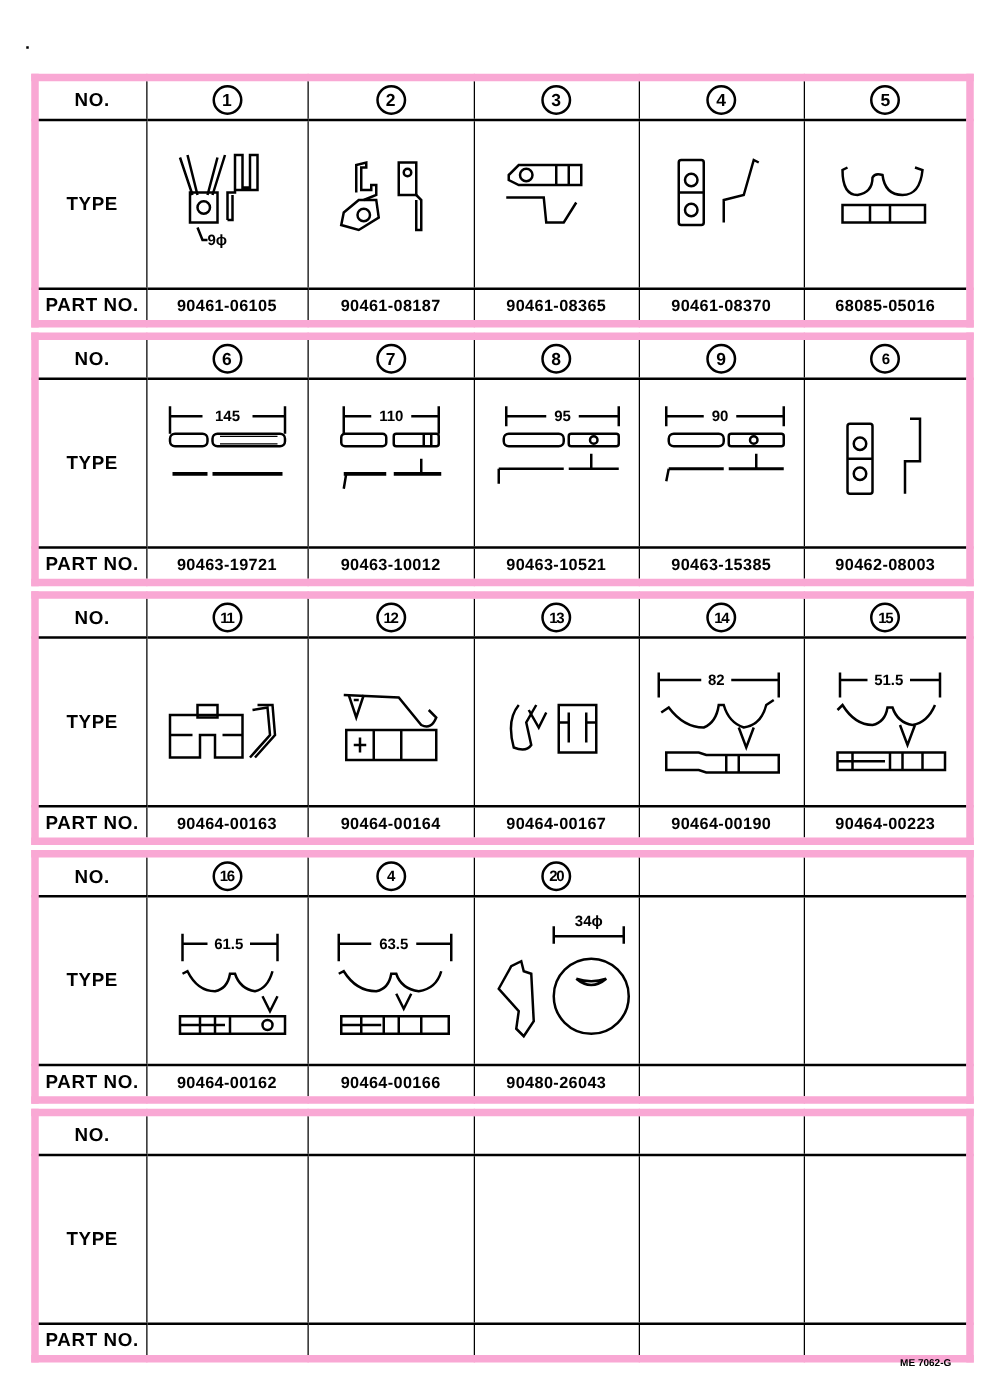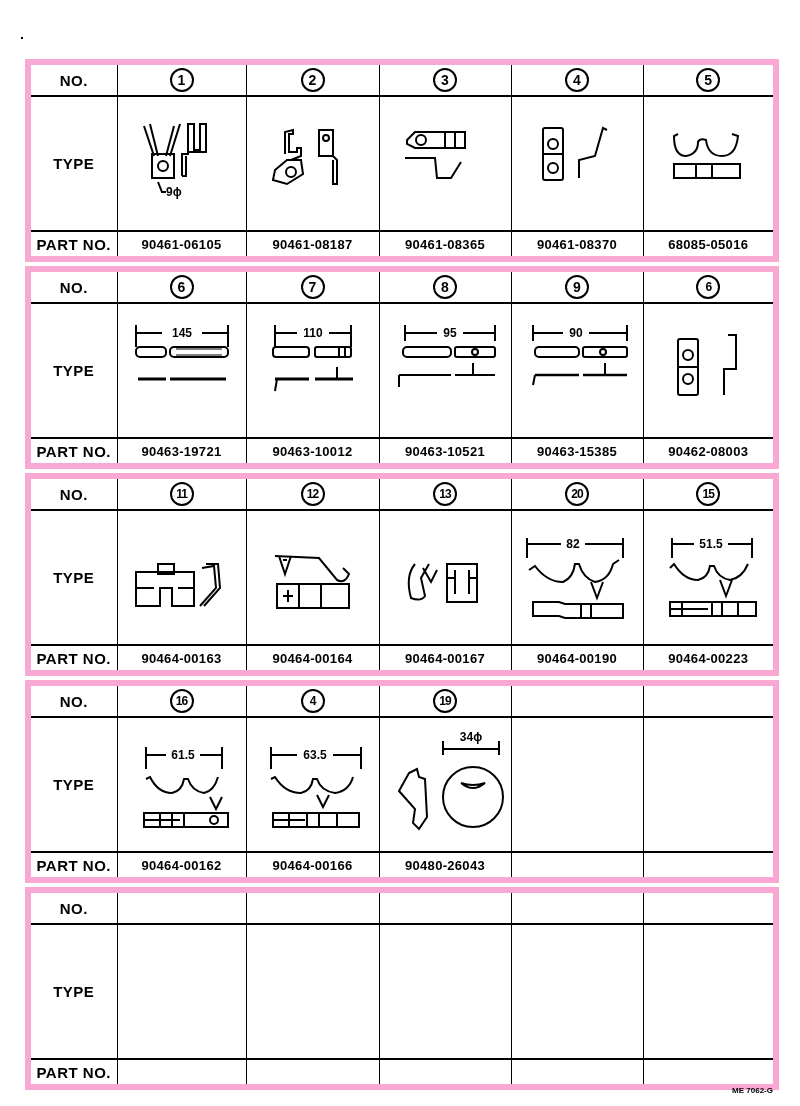--- a/index.html
+++ b/index.html
@@ -15,21 +15,21 @@
   table.parts col.c5 { width:133px; }
   tr.no-row td { height:30px; border-bottom:2px solid #000; }
   tr.type-row td { height:133px; }
   tr.part-row td { height:24px; border-top:2px solid #000;text-align:center; }
   td.hdr { font-weight:bold; font-size:15px; letter-spacing:0.5px; }
   td.pn { font-weight:bold; font-size:13px; letter-spacing:0.3px; }
   .circ { display:inline-block; width:20px; height:20px; border:2px solid #000; border-radius:50%; line-height:20px; font-weight:bold; font-size:14px; text-align:center; }
   .circ.two { font-size:12px; letter-spacing:-1px; }
   .fig { position:relative; width:120px; height:120px; margin:0 auto; }
   .fig svg { width:120px; height:120px; }
-  .code { position:absolute; right:27px; top:1086px; font-size:8px; font-weight:bold; }
+  .code { position:absolute; right:39px; top:1086px; font-size:8px; font-weight:bold; }
 </style>
 </head>
 <body>
 
 <div class="dot"></div>
 
 <table class="parts" style="top:59px;">
   <colgroup>
       <col class="c0">
       <col class="c1">
@@ -223,21 +223,21 @@
       <col class="c3">
       <col class="c4">
       <col class="c5">
     </colgroup>
   <tbody>
       <tr class="no-row">
     <td class="hdr">NO.</td>
     <td><span class="circ two">11</span></td>
     <td><span class="circ two">12</span></td>
     <td><span class="circ two">13</span></td>
-    <td><span class="circ two">20</span></td>
+    <td><span class="circ two">14</span></td>
     <td><span class="circ two">15</span></td>
   </tr>
   <tr class="type-row">
     <td class="hdr">TYPE</td>
     <td>
       <div class="fig">
         <svg viewBox="0 0 120 120" fill="none" stroke="#000" stroke-width="2">
           <path d="M14 54 L14 88 L38 88 L38 70 L50 70 L50 88 L72 88 L72 54 Z"></path>
           <rect x="36" y="46" width="16" height="10"></rect>
           <path d="M14 70 L32 70 M56 70 L72 70"></path>
@@ -312,21 +312,21 @@
       <col class="c2">
       <col class="c3">
       <col class="c4">
       <col class="c5">
     </colgroup>
   <tbody>
       <tr class="no-row">
     <td class="hdr">NO.</td>
     <td><span class="circ two">16</span></td>
     <td><span class="circ two">4</span></td>
-    <td><span class="circ two">19</span></td>
+    <td><span class="circ two">20</span></td>
     <td></td>
     <td></td>
   </tr>
   <tr class="type-row">
     <td class="hdr">TYPE</td>
     <td>
       <div class="fig">
         <svg viewBox="0 0 120 120" fill="none" stroke="#000" stroke-width="2">
           <path d="M24 22 L24 44 M100 22 L100 44 M24 30 L100 30"></path>
           <rect x="44" y="22" width="34" height="14" fill="#fff" stroke="none"></rect>

